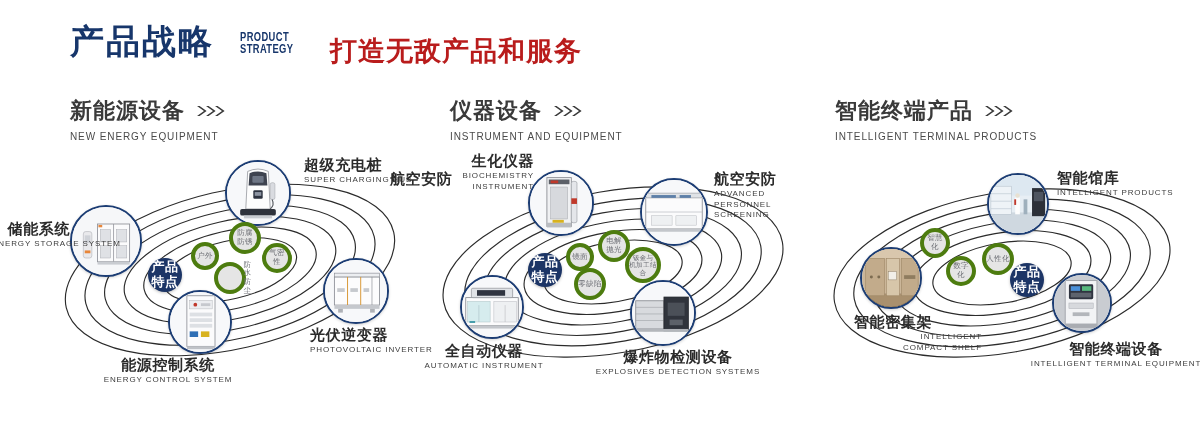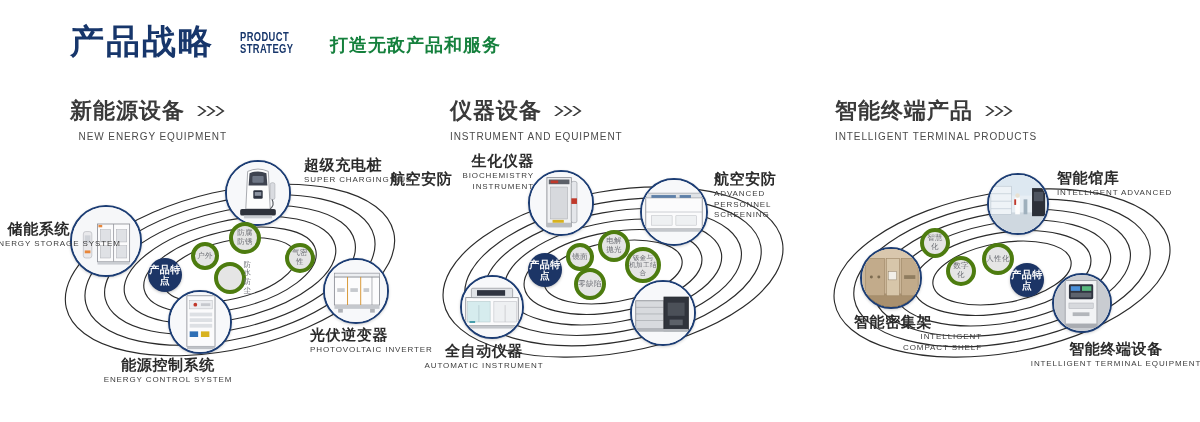--- a/index.html
+++ b/index.html
@@ -18,27 +18,27 @@
     font-size:34px;font-weight:bold;color:#17366b;letter-spacing:2px;
     line-height:1;white-space:nowrap;
   }
   .hdr-en{
     font-size:12px;font-weight:bold;color:#17366b;line-height:1.02;
     letter-spacing:0.5px;transform:scaleX(0.78);transform-origin:left bottom;
     padding-bottom:3px;white-space:nowrap;
   }
   .hdr-sub{
     position:absolute;left:330px;top:33px;
-    font-size:18px;font-weight:bold;color:#15803d;letter-spacing:1px;
+    font-size:27px;font-weight:bold;color:#b91c1c;letter-spacing:1px;
     white-space:nowrap;
     text-align:right;
   }
 
   
-  .sect{position:absolute;text-align:right;}
+  .sect{position:absolute;}
   .sect-cn{
     font-size:22px;font-weight:bold;color:#3a3a3a;letter-spacing:1px;
     white-space:nowrap;display:flex;align-items:center;gap:8px;
   }
   .chev{display:inline-flex;align-items:center;gap:1px;margin-left:4px;}
   .chev svg{display:block;}
   .sect-en{
     font-size:10px;color:#4a4a4a;letter-spacing:0.9px;margin-top:5px;
     white-space:nowrap;font-weight:500;
   }
@@ -60,21 +60,21 @@
   .bub{
     position:absolute;border-radius:50%;
     border:4px solid #4d7c0f;background:#e5e5e5;
     display:flex;align-items:center;justify-content:center;
     text-align:center;color:#6d6f75;
     font-size:7.5px;line-height:1.15;box-sizing:border-box;
     letter-spacing:0.3px;
   }
   .bub.core{
     background:#1c3566;border:none;color:#fff;font-weight:bold;
-    font-size:10px;letter-spacing:0.5px;
+    font-size:13px;letter-spacing:0.5px;
     box-shadow:0 1px 3px rgba(0,0,0,0.25);
   }
 
   
   .lab{position:absolute;white-space:nowrap;}
   .lab .cn{font-size:15px;font-weight:bold;color:#2b2b2b;letter-spacing:0.6px;line-height:1.15;}
   .lab .en{font-size:8px;color:#3c3c3c;letter-spacing:0.9px;line-height:1.3;margin-top:2px;}
   .lab.r{text-align:right;}
   .lab.c{text-align:center;}
   .lab.l{text-align:left;}
@@ -241,21 +241,21 @@
       <span style="white-space:pre-line;">户外</span>
     </div>
     <div class="bub" style="left:189px;top:72px;width:32px;height:32px;">
       <span style="white-space:pre-line;">防腐
 防锈</span>
     </div>
     <div class="bub" style="left:174px;top:112px;width:32px;height:32px;">
       <span style="white-space:pre-line;margin-left:35px;">防水
 防尘</span>
     </div>
-    <div class="bub" style="left:222px;top:93px;width:30px;height:30px;margin-left:23px;">
+    <div class="bub" style="left:222px;top:93px;width:30px;height:30px;">
       <span style="white-space:pre-line;">气密性</span>
     </div>
   </div>
 
   <div class="diagram" style="left:418px;top:150px;width:390px;height:240px;">
     <svg width="390" height="240" viewBox="0 0 390 240">
       <g fill="none" stroke="#2b2b2b" stroke-width="1.15" transform="rotate(-10 195 122)">
         <ellipse cx="195" cy="122" rx="70" ry="30"></ellipse>
         <ellipse cx="195" cy="122" rx="90" ry="40"></ellipse>
         <ellipse cx="195" cy="122" rx="110" ry="50"></ellipse>
@@ -328,20 +328,24 @@
         <rect x="0" y="0" width="66" height="66" fill="#f7f8fa"></rect>
         <rect x="4" y="20" width="30" height="30" fill="#d8dade" stroke="#7c7f85" stroke-width="0.8"></rect>
         <line x1="4" y1="27" x2="34" y2="27" stroke="#9b9ea4" stroke-width="0.6"></line>
         <line x1="4" y1="34" x2="34" y2="34" stroke="#9b9ea4" stroke-width="0.6"></line>
         <line x1="4" y1="41" x2="34" y2="41" stroke="#9b9ea4" stroke-width="0.6"></line>
         <rect x="34" y="16" width="26" height="36" fill="#30343c" stroke="#22252b" stroke-width="0.8"></rect>
         <rect x="38" y="22" width="18" height="14" fill="#4b5058"></rect>
         <rect x="40" y="40" width="14" height="6" fill="#5c6169"></rect>
         <rect x="4" y="50" width="56" height="3" fill="#b3b6bb"></rect>
       </svg>
+    </div>
+    <div class="lab c" style="left:170px;top:198px;width:180px;">
+      <div class="cn">爆炸物检测设备</div>
+      <div class="en">EXPLOSIVES DETECTION SYSTEMS</div>
     </div>
 
     <div class="bub core" style="left:110px;top:103px;width:34px;height:34px;">
       <span style="white-space:pre-line;">产品特点</span>
     </div>
     <div class="bub" style="left:148px;top:93px;width:28px;height:28px;">
       <span style="white-space:pre-line;">镜面</span>
     </div>
     <div class="bub" style="left:180px;top:80px;width:32px;height:32px;">
       <span style="white-space:pre-line;">电解
@@ -380,21 +384,21 @@
         <rect x="46" y="14" width="14" height="30" fill="#2c3038"></rect>
         <rect x="48" y="18" width="10" height="10" fill="#4e5560"></rect>
         <rect x="28" y="24" width="5" height="18" fill="#fdfdfd"></rect>
         <circle cx="30.5" cy="22" r="2.4" fill="#e8e1d2"></circle>
         <rect x="37" y="26" width="4" height="16" fill="#9fb0bd"></rect>
         <rect x="27" y="26" width="2" height="6" fill="#c0392b"></rect>
       </svg>
     </div>
     <div class="lab l" style="left:245px;top:14px;">
       <div class="cn">智能馆库</div>
-      <div class="en">INTELLIGENT ADVANCED</div>
+      <div class="en">INTELLIGENT PRODUCTS</div>
     </div>
 
     <div class="node" style="left:48px;top:92px;width:62px;height:62px;">
       <svg class="art" viewBox="0 0 62 62">
         <rect x="0" y="0" width="62" height="62" fill="#cbb699"></rect>
         <rect x="0" y="0" width="62" height="10" fill="#d9c7ad"></rect>
         <rect x="0" y="48" width="62" height="14" fill="#9d apricot"></rect>
         <rect x="0" y="48" width="62" height="14" fill="#a9906e"></rect>
         <rect x="4" y="10" width="20" height="40" fill="#c2ab8b" stroke="#9c8665" stroke-width="0.6"></rect>
         <rect x="26" y="10" width="14" height="40" fill="#d7c6aa" stroke="#9c8665" stroke-width="0.6"></rect>

